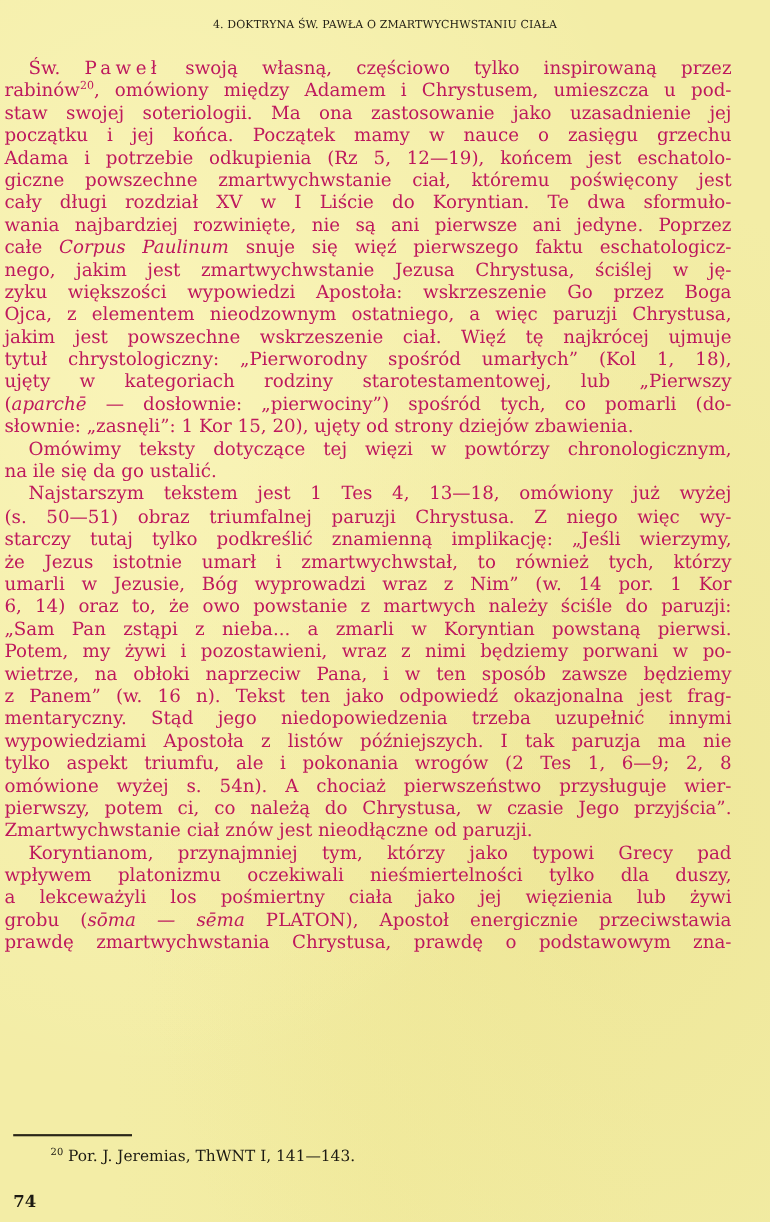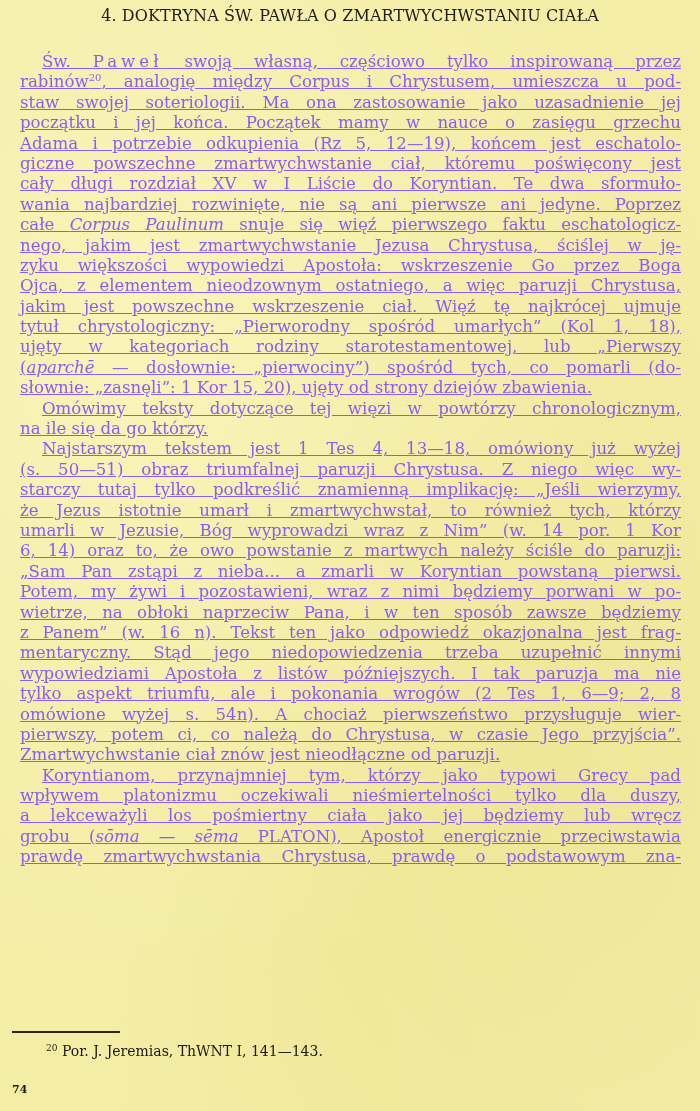--- a/index.html
+++ b/index.html
@@ -9,83 +9,83 @@
     background-image:
       radial-gradient(ellipse at 20% 30%, rgba(255,250,200,0.55), rgba(255,250,200,0) 60%),
       radial-gradient(ellipse at 80% 70%, rgba(230,220,130,0.35), rgba(230,220,130,0) 55%),
       radial-gradient(ellipse at 50% 95%, rgba(240,232,150,0.4), rgba(240,232,150,0) 50%);
     font-family: "DejaVu Serif", "Liberation Serif", serif;
     color:#1c1a12;
     position:relative;
   }
   .page { position:absolute; left:0; top:0; width:700px; height:1111px; }
   .running-head {
-    position:absolute; top:6px; left:0; width:700px; text-align:center;
-    font-size:16px; letter-spacing:0.1px; color:#201d14;
+    position:absolute; top:17px; left:0; width:700px; text-align:center;
+    font-size:10px; letter-spacing:0.1px; color:#201d14;
   }
   .body-text {
-    position:absolute; left:20px; top:52px; width:661px;
+    position:absolute; left:4px; top:52px; width:661px;
     font-size:16.6px; line-height:20.4px;
-    text-align:justify; color:#8b5cf6;text-decoration:underline;
+    text-align:justify; color:#be185d;
   }
   .line { display:block; white-space:nowrap; text-align:justify; text-align-last:justify; height:20.4px; overflow:visible; }
   .line.last { text-align-last:left; }
   .line.indent { padding-left:22px; }
   .spaced { letter-spacing:4px; }
   .it { font-style:italic; }
   sup { font-size:10px; line-height:0; vertical-align:6px; }
   .fn-rule { position:absolute; left:12px; top:1031px; width:108px; height:1.5px; background:#2a2618; }
   .footnote { position:absolute; left:46px; top:1043px; font-size:14px; color:#1c1a12; }
   .footnote sup { font-size:9px; vertical-align:5px; }
-  .page-number { position:absolute; left:12px; top:1083px; font-size:11px; font-weight:bold; color:#1c1a12; }
+  .page-number { position:absolute; left:12px; top:1083px; font-size:15px; font-weight:bold; color:#1c1a12; }
 </style>
 </head>
 <body>
 
 <div class="page">
   <div class="running-head">4. DOKTRYNA ŚW. PAWŁA O ZMARTWYCHWSTANIU CIAŁA</div>
   <div class="body-text" id="body-text">
       <span class="line indent"><span>Św. </span><span class="spaced">Paweł</span><span> swoją własną, częściowo tylko inspirowaną przez</span></span>
-      <span class="line"><span>rabinów</span><sup>20</sup><span>, analogię między Corpus i Chrystusem, umieszcza u pod-</span></span>
+      <span class="line"><span>rabinów</span><sup>20</sup><span>, omówiony między Adamem i Chrystusem, umieszcza u pod-</span></span>
       <span class="line"><span>staw swojej soteriologii. Ma ona zastosowanie jako uzasadnienie jej</span></span>
       <span class="line"><span>początku i jej końca. Początek mamy w nauce o zasięgu grzechu</span></span>
       <span class="line"><span>Adama i potrzebie odkupienia (Rz 5, 12—19), końcem jest eschatolo-</span></span>
       <span class="line"><span>giczne powszechne zmartwychwstanie ciał, któremu poświęcony jest</span></span>
       <span class="line"><span>cały długi rozdział XV w I Liście do Koryntian. Te dwa sformuło-</span></span>
       <span class="line"><span>wania najbardziej rozwinięte, nie są ani pierwsze ani jedyne. Poprzez</span></span>
       <span class="line"><span>całe </span><span class="it">Corpus Paulinum</span><span> snuje się więź pierwszego faktu eschatologicz-</span></span>
       <span class="line"><span>nego, jakim jest zmartwychwstanie Jezusa Chrystusa, ściślej w ję-</span></span>
       <span class="line"><span>zyku większości wypowiedzi Apostoła: wskrzeszenie Go przez Boga</span></span>
       <span class="line"><span>Ojca, z elementem nieodzownym ostatniego, a więc paruzji Chrystusa,</span></span>
       <span class="line"><span>jakim jest powszechne wskrzeszenie ciał. Więź tę najkrócej ujmuje</span></span>
       <span class="line"><span>tytuł chrystologiczny: „Pierworodny spośród umarłych” (Kol 1, 18),</span></span>
       <span class="line"><span>ujęty w kategoriach rodziny starotestamentowej, lub „Pierwszy</span></span>
       <span class="line"><span>(</span><span class="it">aparchē</span><span> — dosłownie: „pierwociny”) spośród tych, co pomarli (do-</span></span>
       <span class="line last"><span>słownie: „zasnęli”: 1 Kor 15, 20), ujęty od strony dziejów zbawienia.</span></span>
       <span class="line indent"><span>Omówimy teksty dotyczące tej więzi w powtórzy chronologicznym,</span></span>
-      <span class="line last"><span>na ile się da go którzy.</span></span>
+      <span class="line last"><span>na ile się da go ustalić.</span></span>
       <span class="line indent"><span>Najstarszym tekstem jest 1 Tes 4, 13—18, omówiony już wyżej</span></span>
       <span class="line"><span>(s. 50—51) obraz triumfalnej paruzji Chrystusa. Z niego więc wy-</span></span>
       <span class="line"><span>starczy tutaj tylko podkreślić znamienną implikację: „Jeśli wierzymy,</span></span>
       <span class="line"><span>że Jezus istotnie umarł i zmartwychwstał, to również tych, którzy</span></span>
       <span class="line"><span>umarli w Jezusie, Bóg wyprowadzi wraz z Nim” (w. 14 por. 1 Kor</span></span>
       <span class="line"><span>6, 14) oraz to, że owo powstanie z martwych należy ściśle do paruzji:</span></span>
       <span class="line"><span>„Sam Pan zstąpi z nieba... a zmarli w Koryntian powstaną pierwsi.</span></span>
       <span class="line"><span>Potem, my żywi i pozostawieni, wraz z nimi będziemy porwani w po-</span></span>
       <span class="line"><span>wietrze, na obłoki naprzeciw Pana, i w ten sposób zawsze będziemy</span></span>
       <span class="line"><span>z Panem” (w. 16 n). Tekst ten jako odpowiedź okazjonalna jest frag-</span></span>
       <span class="line"><span>mentaryczny. Stąd jego niedopowiedzenia trzeba uzupełnić innymi</span></span>
       <span class="line"><span>wypowiedziami Apostoła z listów późniejszych. I tak paruzja ma nie</span></span>
       <span class="line"><span>tylko aspekt triumfu, ale i pokonania wrogów (2 Tes 1, 6—9; 2, 8</span></span>
       <span class="line"><span>omówione wyżej s. 54n). A chociaż pierwszeństwo przysługuje wier-</span></span>
       <span class="line"><span>pierwszy, potem ci, co należą do Chrystusa, w czasie Jego przyjścia”.</span></span>
       <span class="line last"><span>Zmartwychwstanie ciał znów jest nieodłączne od paruzji.</span></span>
       <span class="line indent"><span>Koryntianom, przynajmniej tym, którzy jako typowi Grecy pad</span></span>
       <span class="line"><span>wpływem platonizmu oczekiwali nieśmiertelności tylko dla duszy,</span></span>
-      <span class="line"><span>a lekceważyli los pośmiertny ciała jako jej będziemy lub wręcz</span></span>
+      <span class="line"><span>a lekceważyli los pośmiertny ciała jako jej więzienia lub żywi</span></span>
       <span class="line"><span>grobu (</span><span class="it">sōma — sēma</span><span> PLATON), Apostoł energicznie przeciwstawia</span></span>
       <span class="line"><span>prawdę zmartwychwstania Chrystusa, prawdę o podstawowym zna-</span></span>
     </div>
   <div class="fn-rule"></div>
   <div class="footnote">
     <sup>20</sup><span> Por. J. Jeremias, ThWNT I, 141—143.</span>
   </div>
   <div class="page-number">74</div>
 </div>
 

